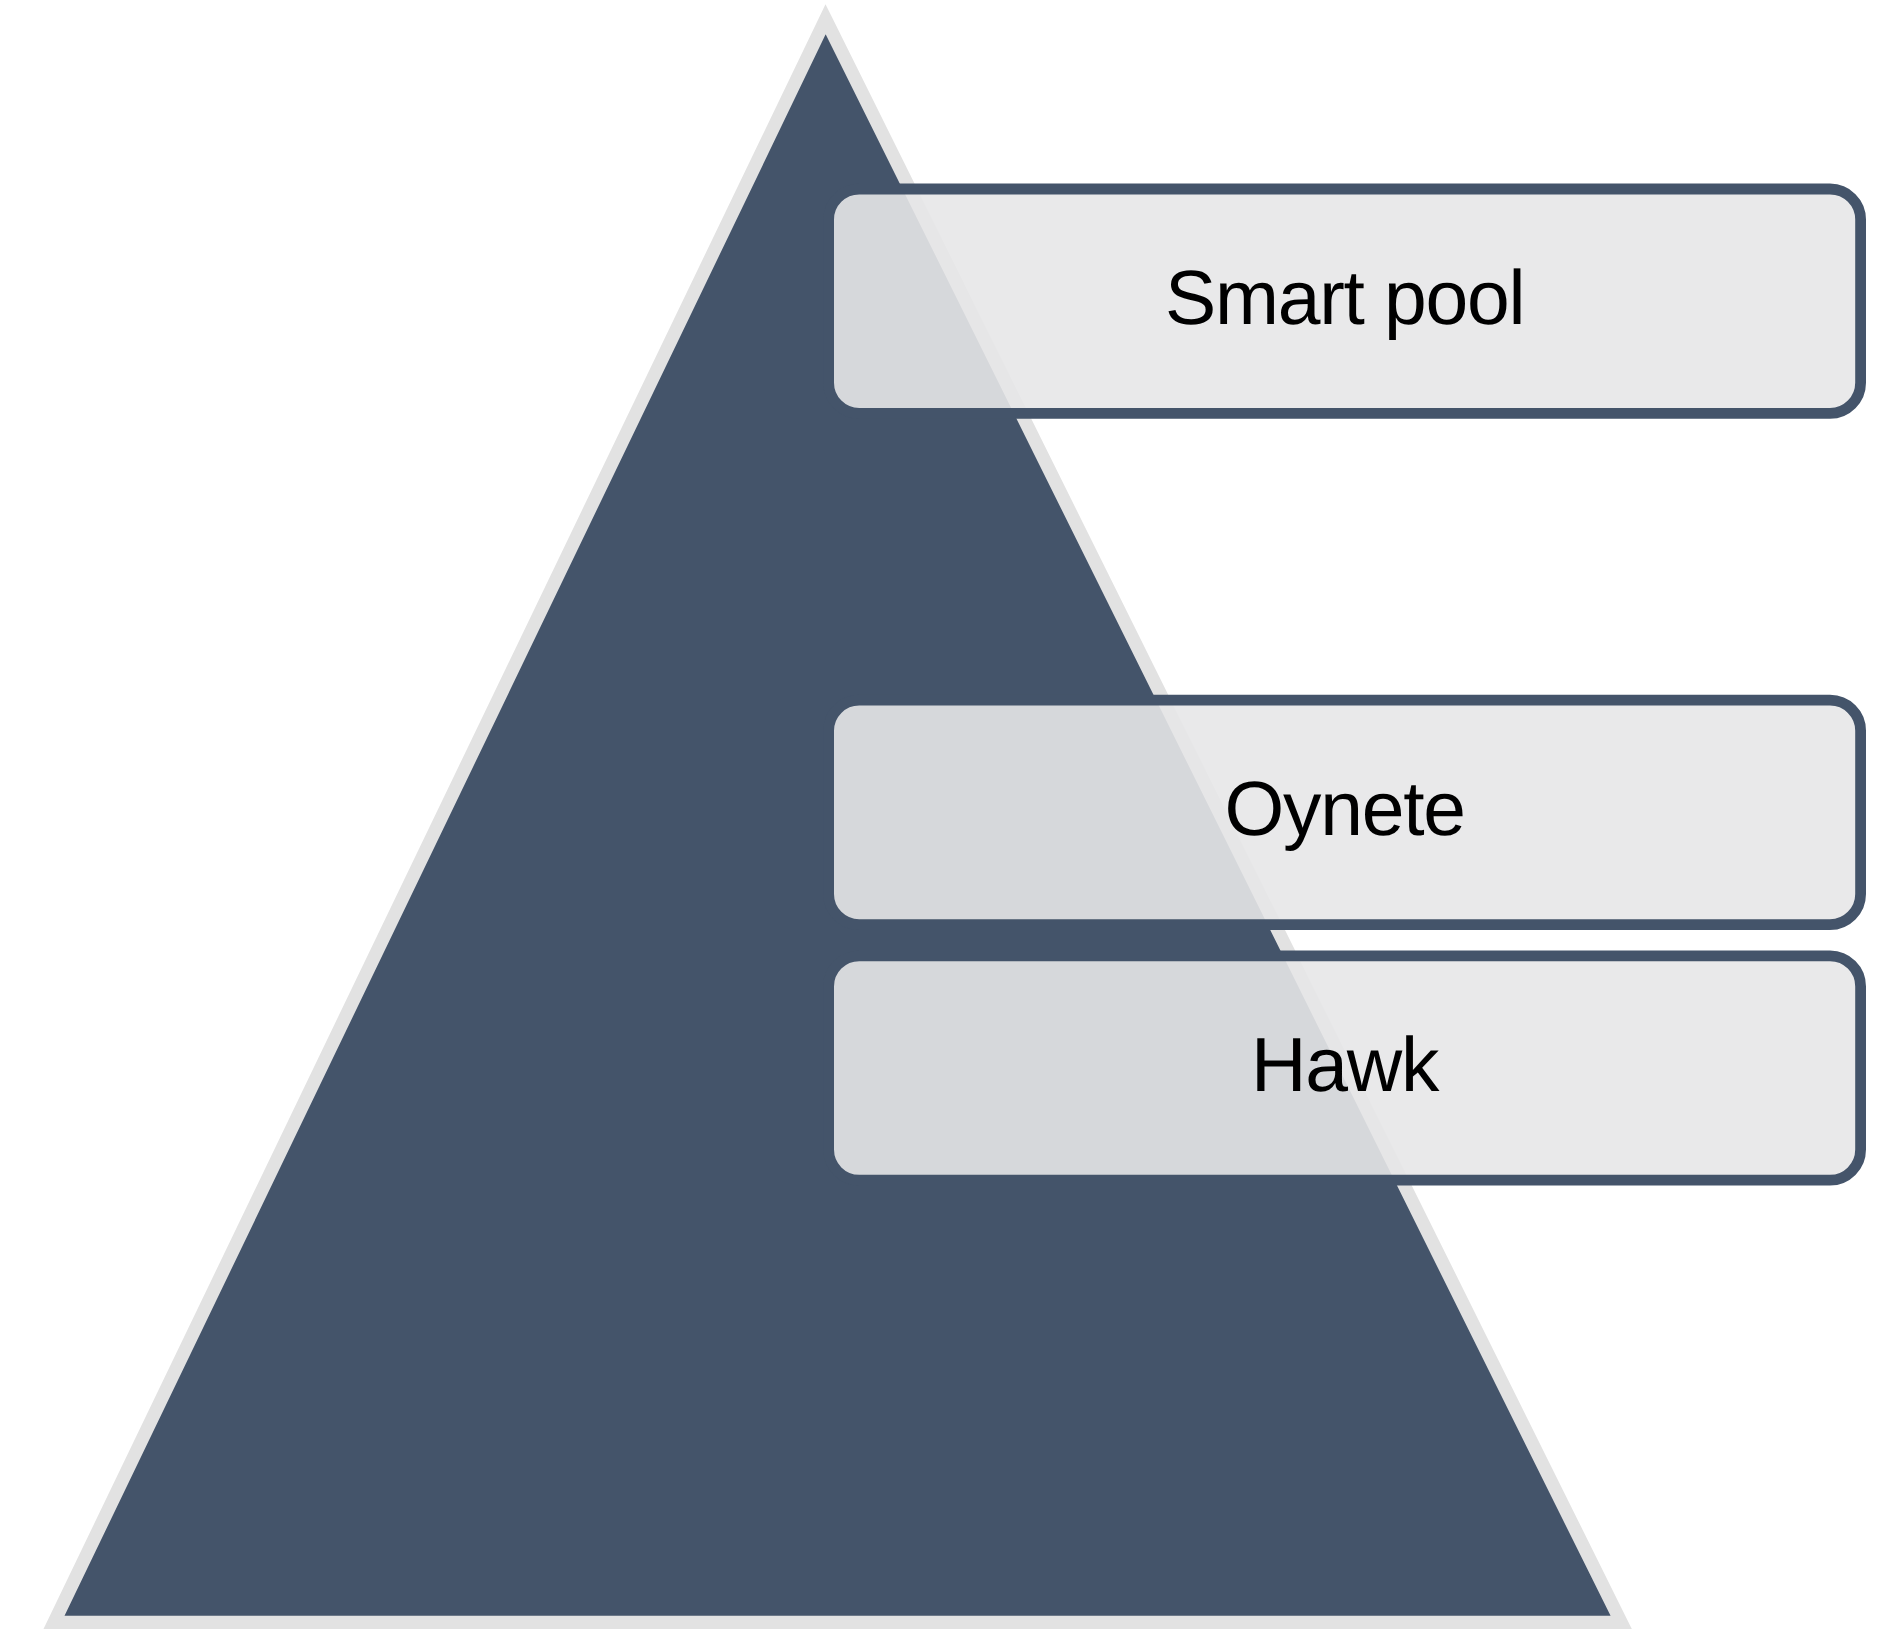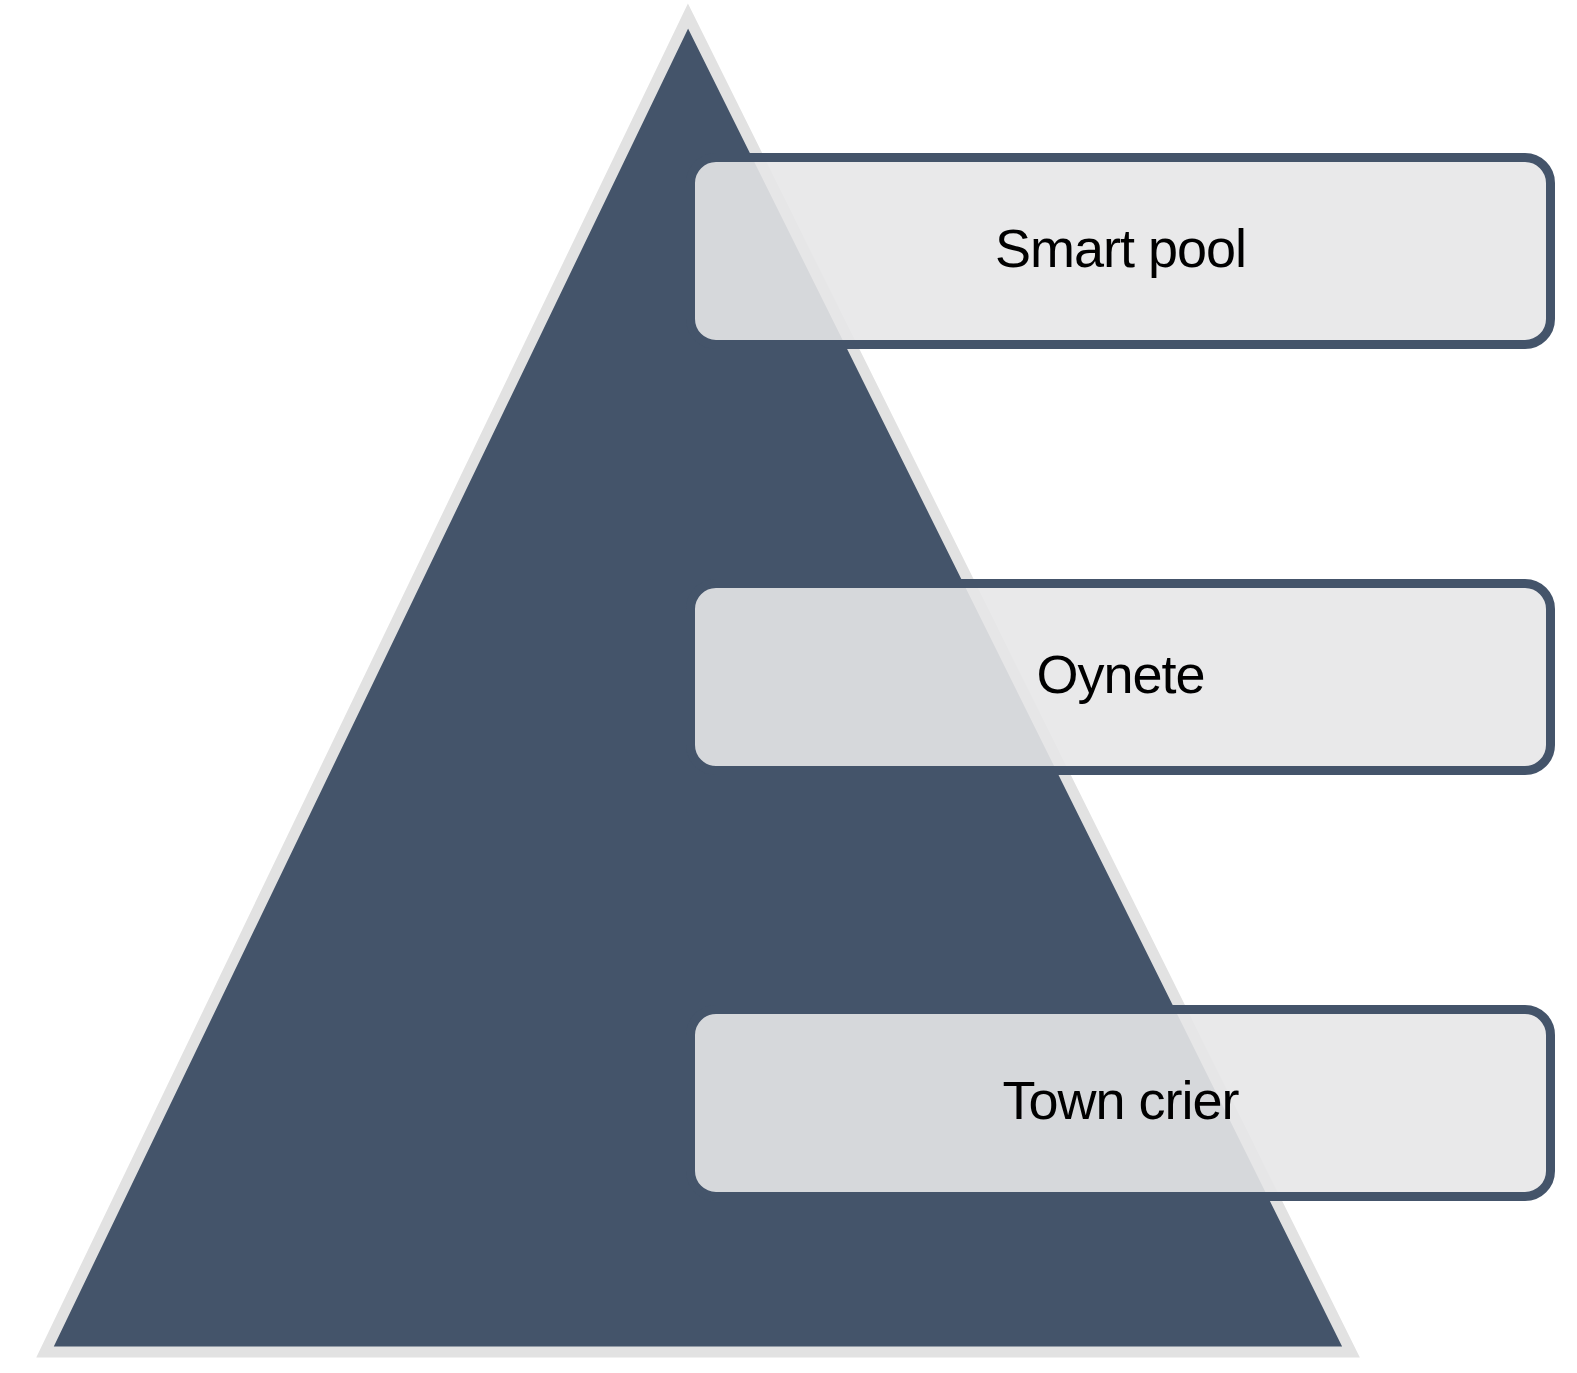--- a/index.html
+++ b/index.html
@@ -38,21 +38,21 @@
     height:196px;
     box-sizing:border-box;
     border:9px solid var(--box-border);
     border-radius:30px;
     background:var(--box-fill);
     display:flex;
     align-items:center;
     justify-content:center;
   }
   .level-box .label{
-    font-size:54px;
+    font-size:64px;
     letter-spacing:-1px;
     color:var(--text-color);
     line-height:1;
     padding-bottom:6px;
     white-space:nowrap;
   }
   .lv1{top:153px;}
   .lv2{top:366px;}
   .lv3{top:579px;}
   .lv4{top:792px;}
@@ -69,18 +69,18 @@
 
   <div class="level-box lv1">
     <span class="label">Smart pool</span>
   </div>
 
 
   <div class="level-box lv3">
     <span class="label">Oynete</span>
   </div>
 
+  <div class="level-box lv4">
+    <span class="label">Hawk</span>
+  </div>
 
-  <div class="level-box lv5">
-    <span class="label">Town crier</span>
-  </div>
 
 </div>
 
 </body></html>

